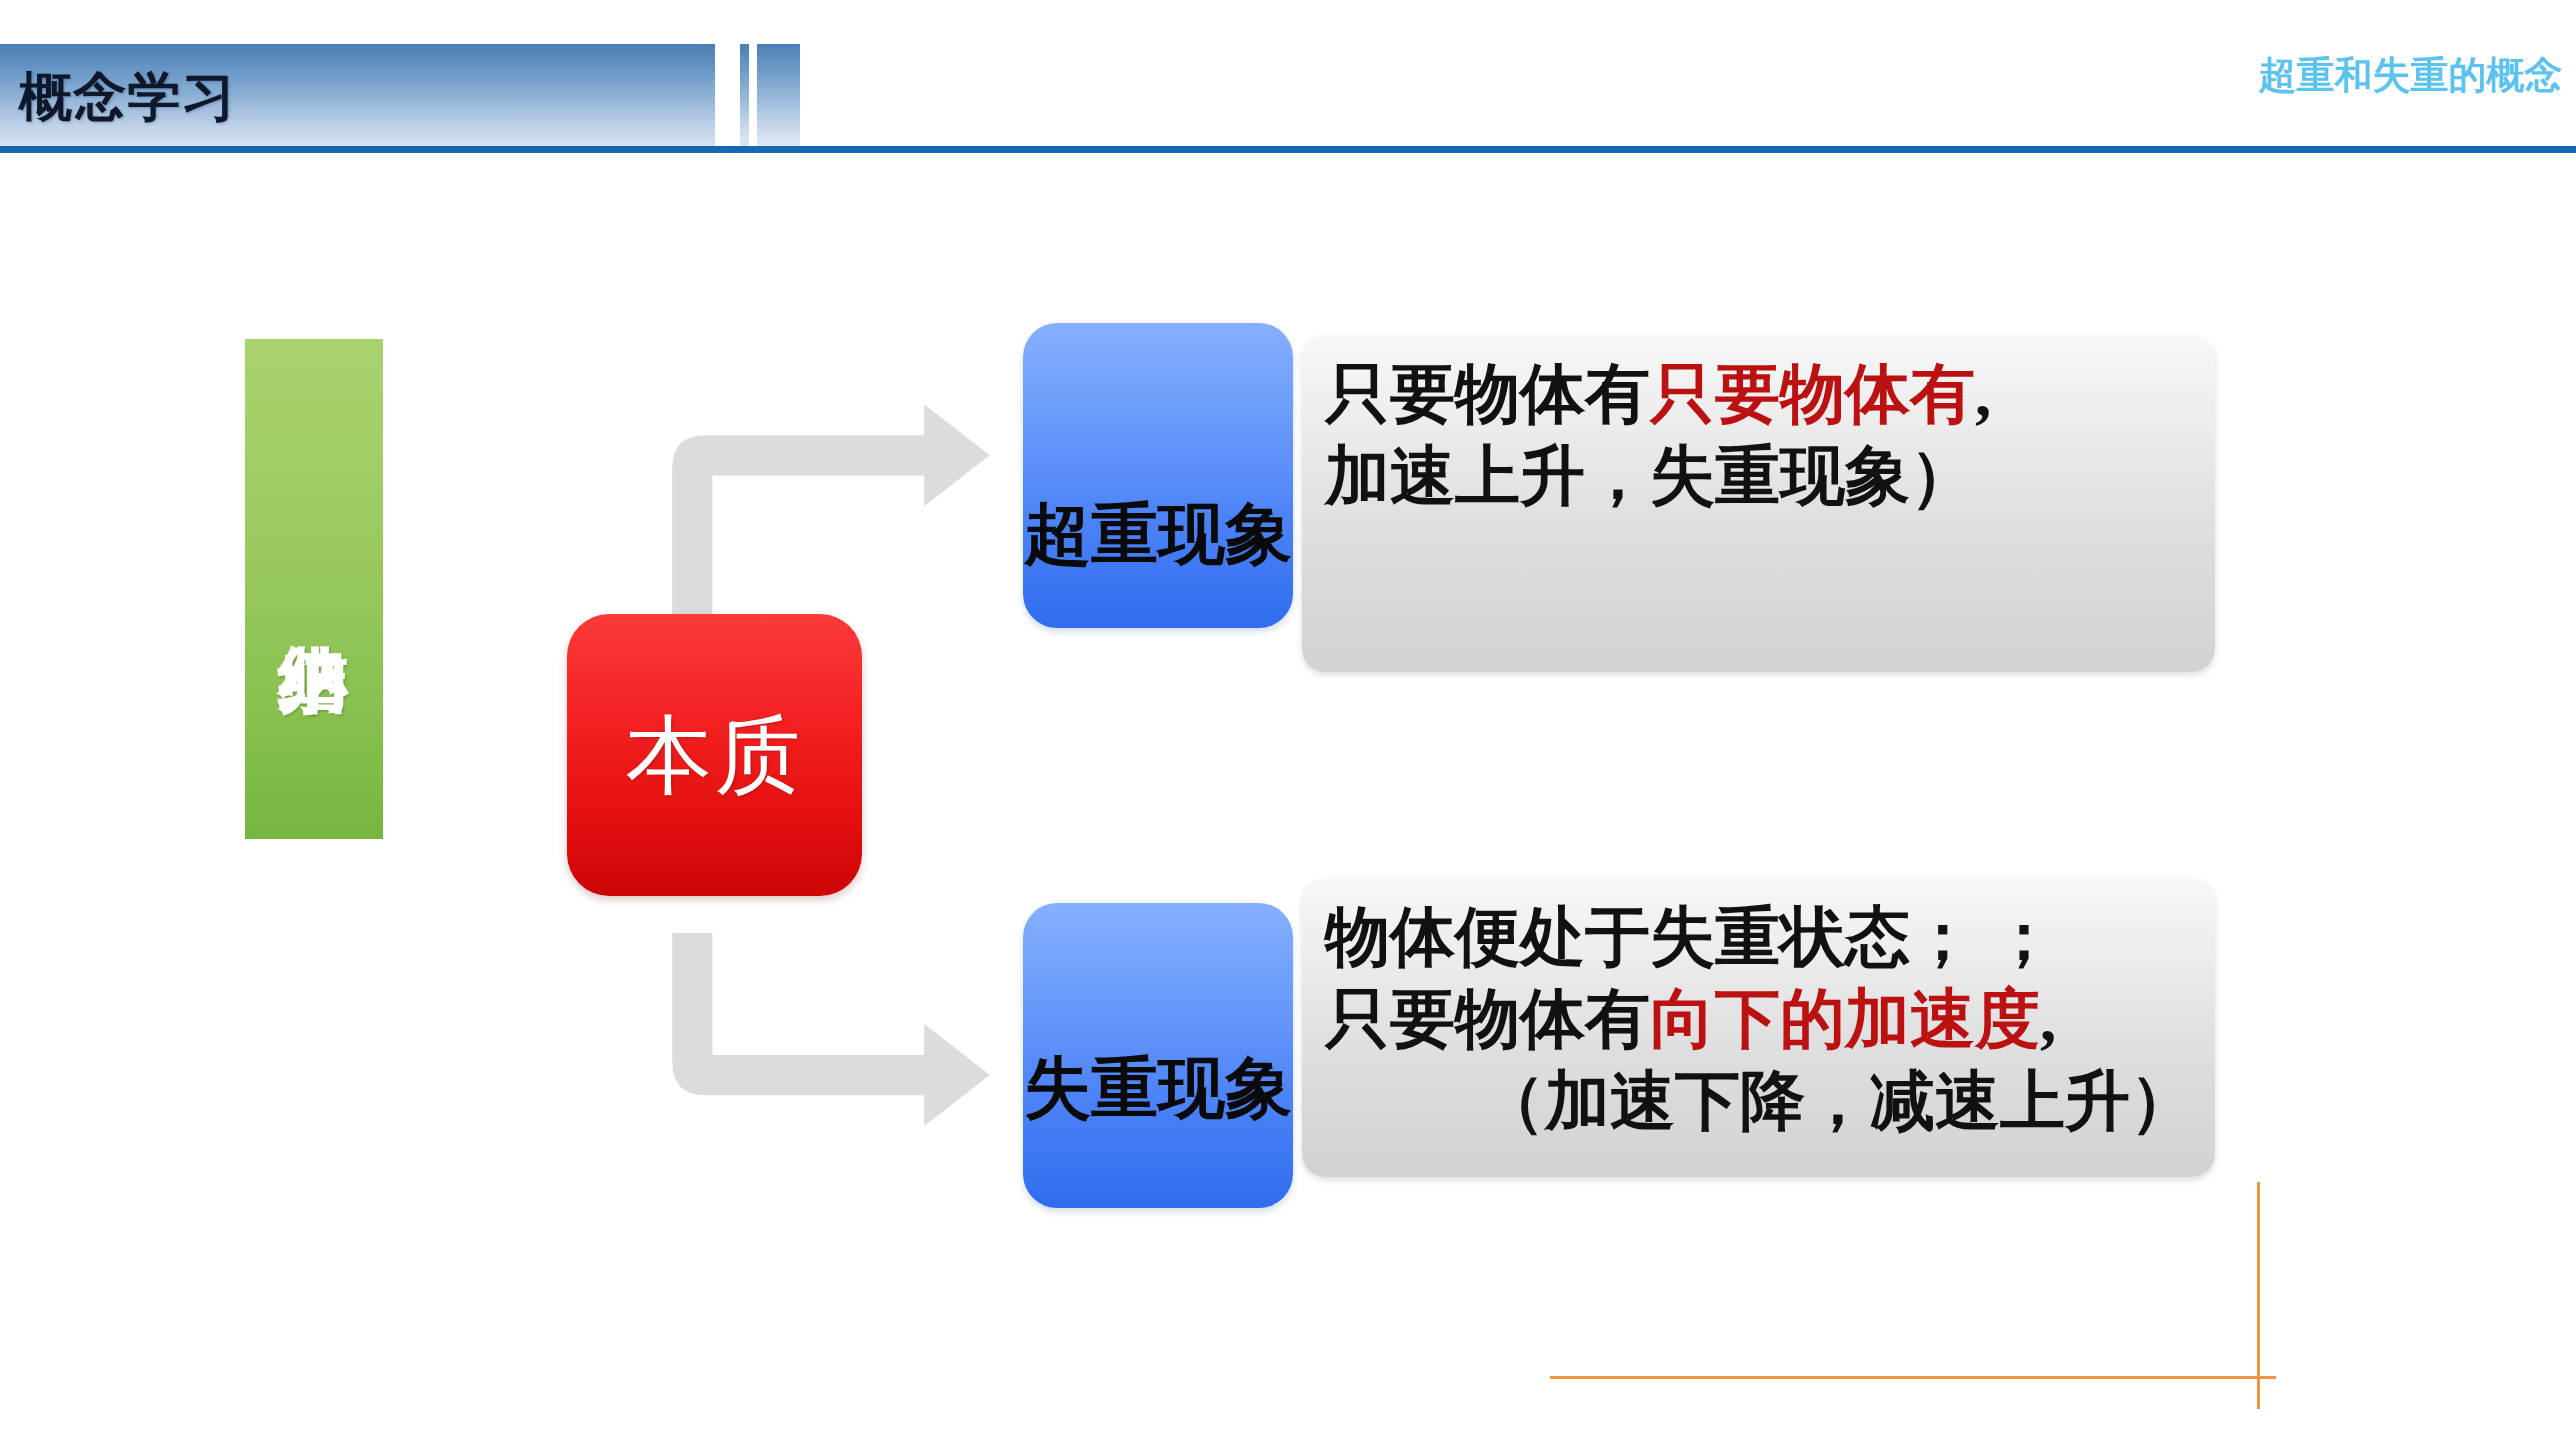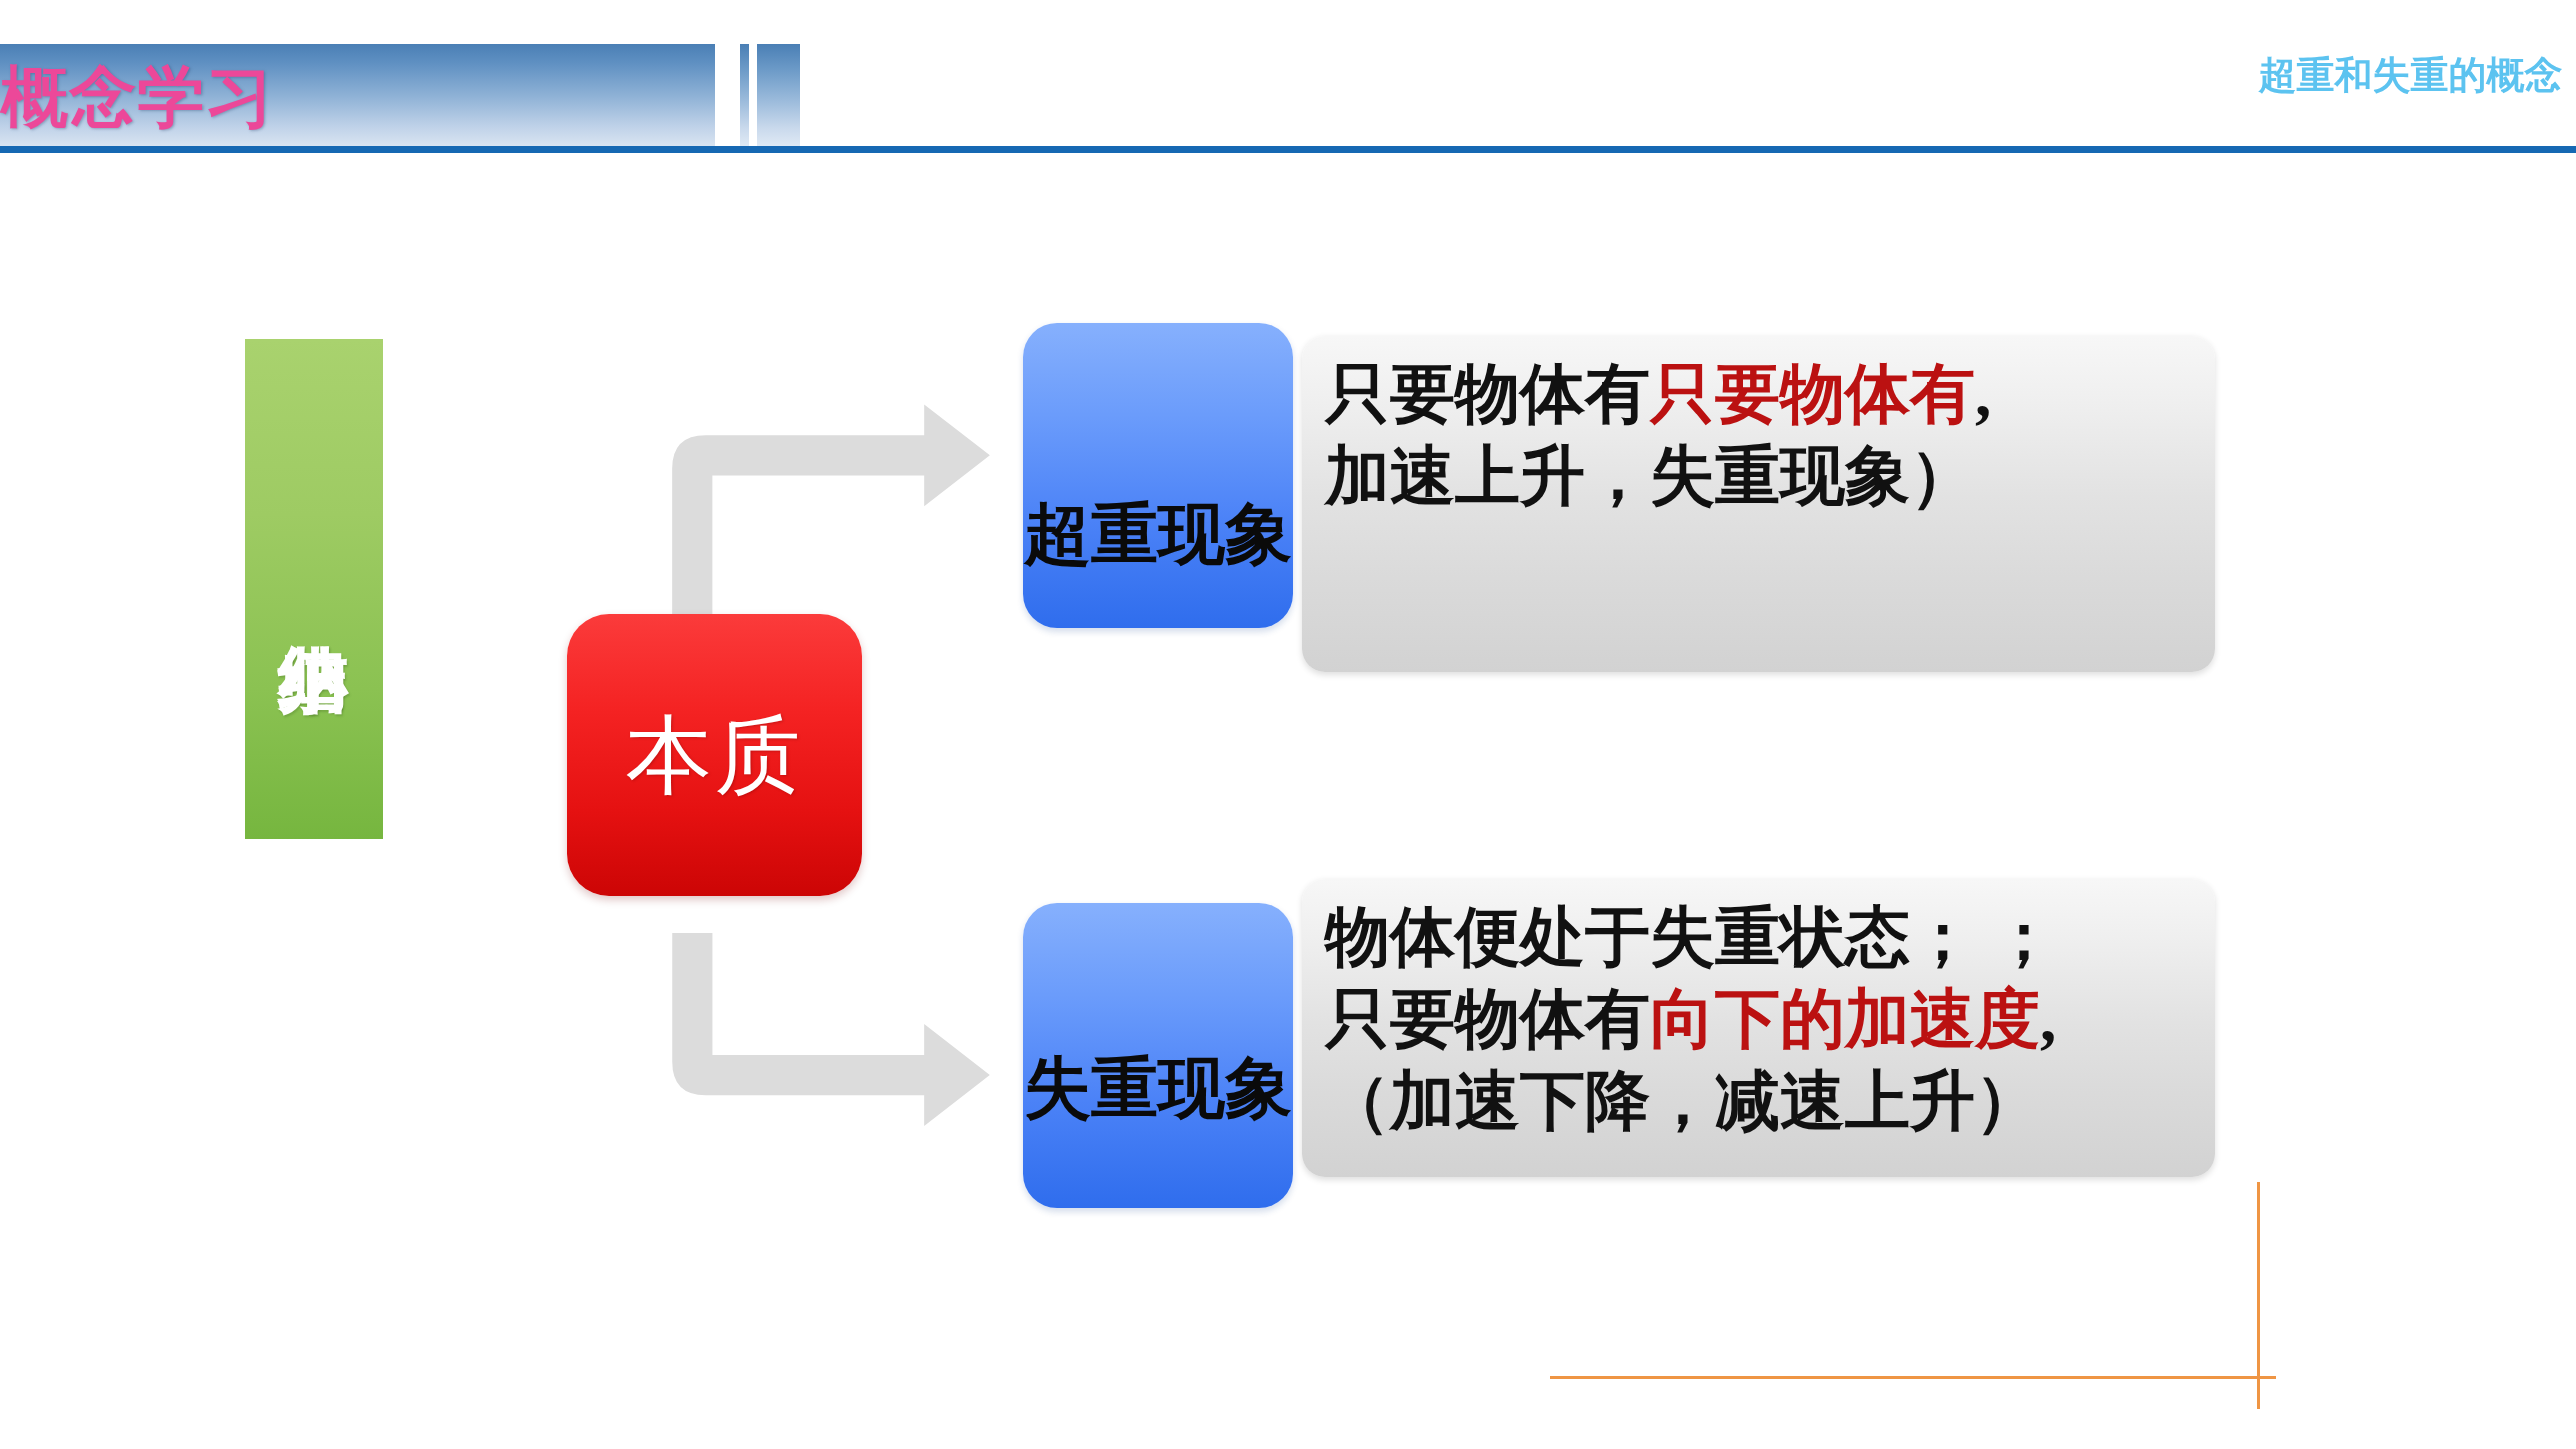--- a/index.html
+++ b/index.html
@@ -10,23 +10,23 @@
     overflow:hidden;
     position:relative;
   }
 
   
   #header-band{
     position:absolute;left:0;top:44px;width:715px;height:105px;
     background:linear-gradient(180deg,#4a7fb5 0%,#5f90c2 18%,#8fb2d6 50%,#bed1e8 78%,#dde7f3 100%);
   }
   #header-title{
-    position:absolute;left:1px;top:46px;
-    font-size:67px;line-height:101px;font-weight:bold;
-    color:#ec4899;letter-spacing:1.3px;
+    position:absolute;left:19px;top:46px;
+    font-size:53px;line-height:101px;font-weight:bold;
+    color:#0f172a;letter-spacing:1.3px;
     text-shadow:1.3px 1.3px 2.7px rgba(40,70,110,.35);
     white-space:nowrap;
   }
   .header-tick{
     position:absolute;top:44px;height:105px;
     background:linear-gradient(180deg,#4a7fb5 0%,#6d9bc8 25%,#9dbcdc 55%,#c9d9ec 80%,#e3ecf6 100%);
   }
   #header-tick-1{left:740px;width:9.4px;}
   #header-tick-2{left:757px;width:43px;}
   #header-rule{
@@ -97,21 +97,21 @@
     box-sizing:border-box;
     padding:17.4px 20px 20px 23px;
   }
   #desc-panel-1{left:1302px;top:336px;height:336px;}
   #desc-panel-2{left:1302px;top:879px;height:298px;}
   .desc-line{
     font-family:"Liberation Serif", serif;
     font-size:65px;line-height:82px;font-weight:bold;color:#111111;
     white-space:nowrap;
   }
-  .desc-line.centered{text-align:left;}
+  .desc-line.centered{text-align:right;}
 
   
   #orange-hline{
     position:absolute;left:1550px;top:1376px;width:726px;height:3.4px;
     background:#ef9544;
   }
   #orange-vline{
     position:absolute;left:2257px;top:1182px;width:3.4px;height:227px;
     background:#ef9544;
   }

